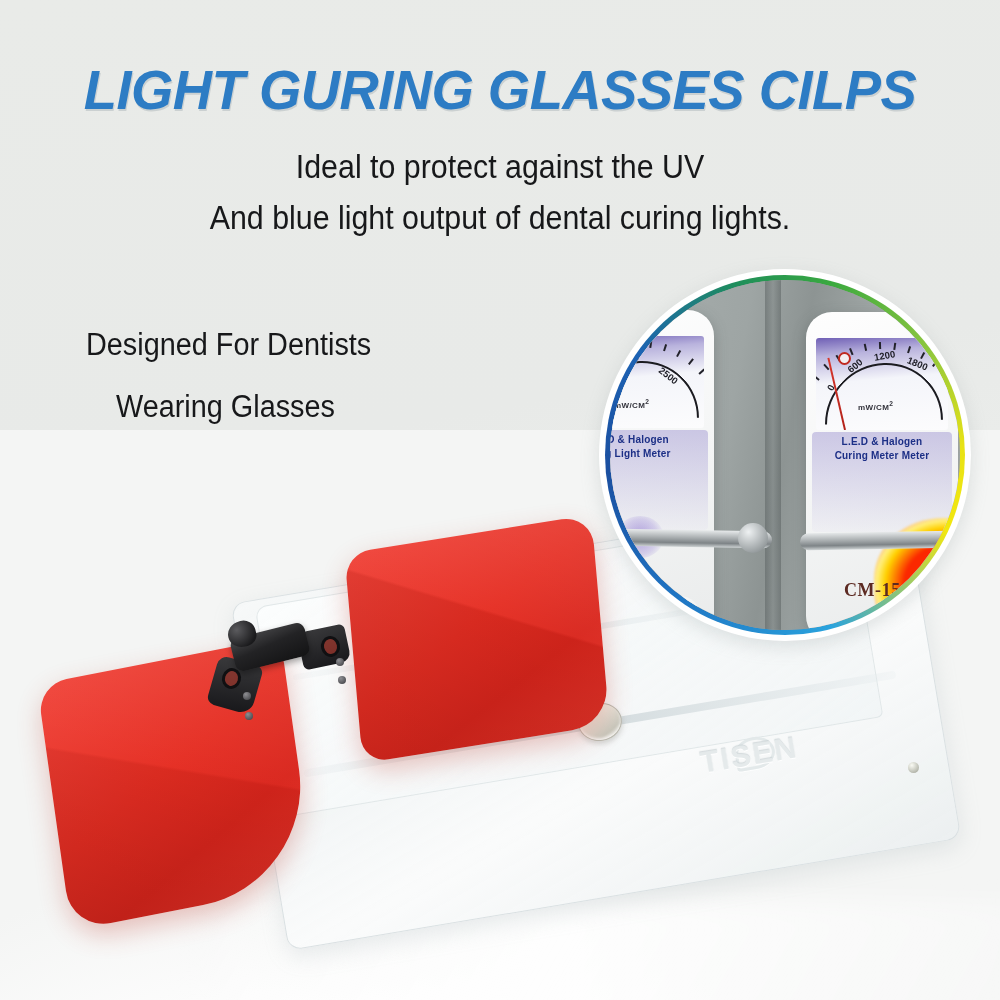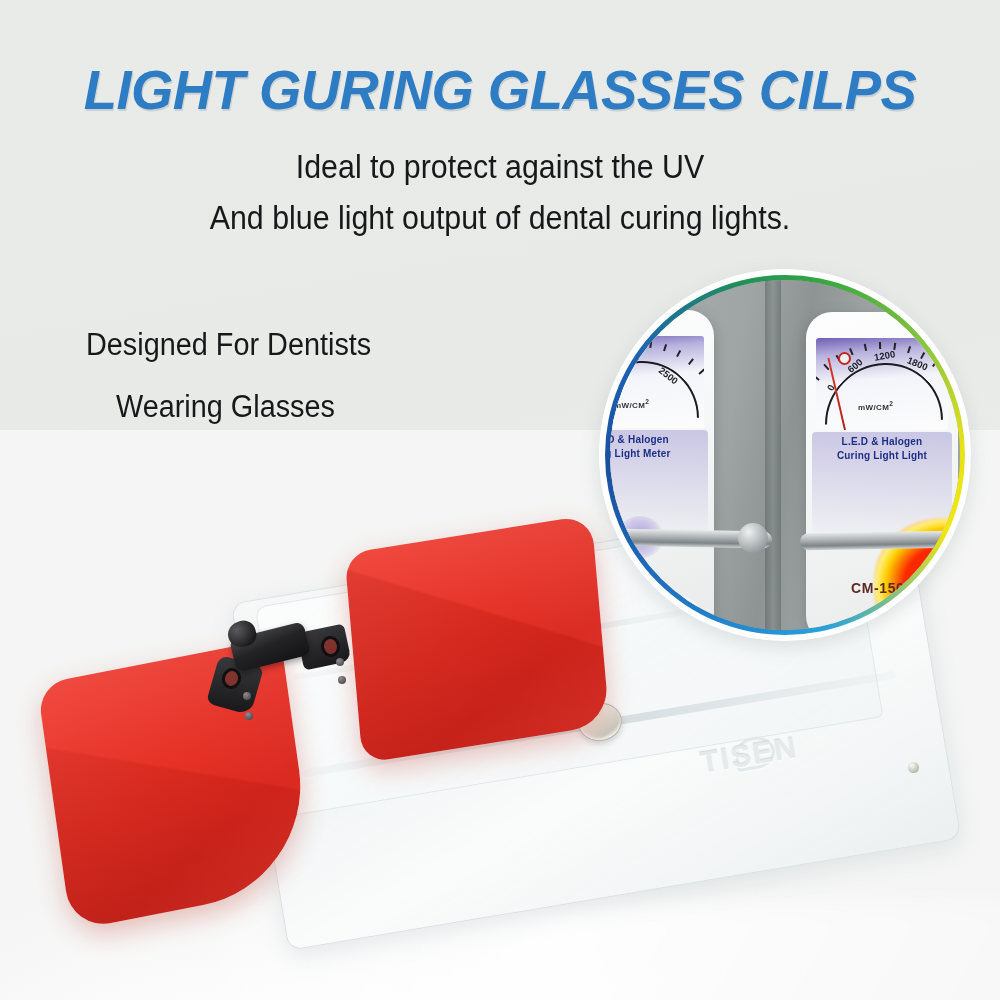--- a/index.html
+++ b/index.html
@@ -375,24 +375,25 @@
     letter-spacing: 0.2px;
     white-space: nowrap;
   }
   .meter-label.l1 { top: 124px; }
   .meter-label.l2 { top: 138px; }
   .meter-model {
     position: absolute;
     left: 0; right: 0;
     top: 268px;
     text-align: center;
-    font-size: 14px;
+    font-size: 18px;
     font-weight: bold;
     color: #5c2a22;
     letter-spacing: 0.6px;
+    font-family: Liberation Serif, serif;
   }
   .meter .panel-tint {
     position: absolute;
     left: 6px; top: 120px;
     width: 140px; height: 100px;
     background: linear-gradient(180deg, rgba(150,140,205,0.45), rgba(225,222,240,0.2));
     border-radius: 4px;
   }
   .glow {
     position: absolute;
@@ -521,21 +522,21 @@
           <span class="gnum" style="left:12px; top:44px; transform:rotate(-62deg)">0</span>
           <span class="gnum" style="left:31px; top:22px; transform:rotate(-40deg)">600</span>
           <span class="gnum" style="left:58px; top:12px; transform:rotate(-10deg)">1200</span>
           <span class="gnum" style="left:91px; top:20px; transform:rotate(22deg)">1800</span>
           <span class="gunit"><span>mW/CM</span><sup>2</sup></span>
           <div class="needle"></div>
           <div class="needle-cap"></div>
         </div>
         <div class="panel-tint"></div>
         <div class="meter-label l1">L.E.D &amp; Halogen</div>
-        <div class="meter-label l2">Curing Light Light</div>
+        <div class="meter-label l2">Curing Meter Meter</div>
         <div class="glow"></div>
         <div class="meter-model">CM-1500</div>
       </div>
 
       <div class="probe-ring-blue"></div>
       <div class="probe p-left"></div>
       <div class="probe p-right"></div>
       <div class="probe-tip"></div>
     </div>
   </div>

